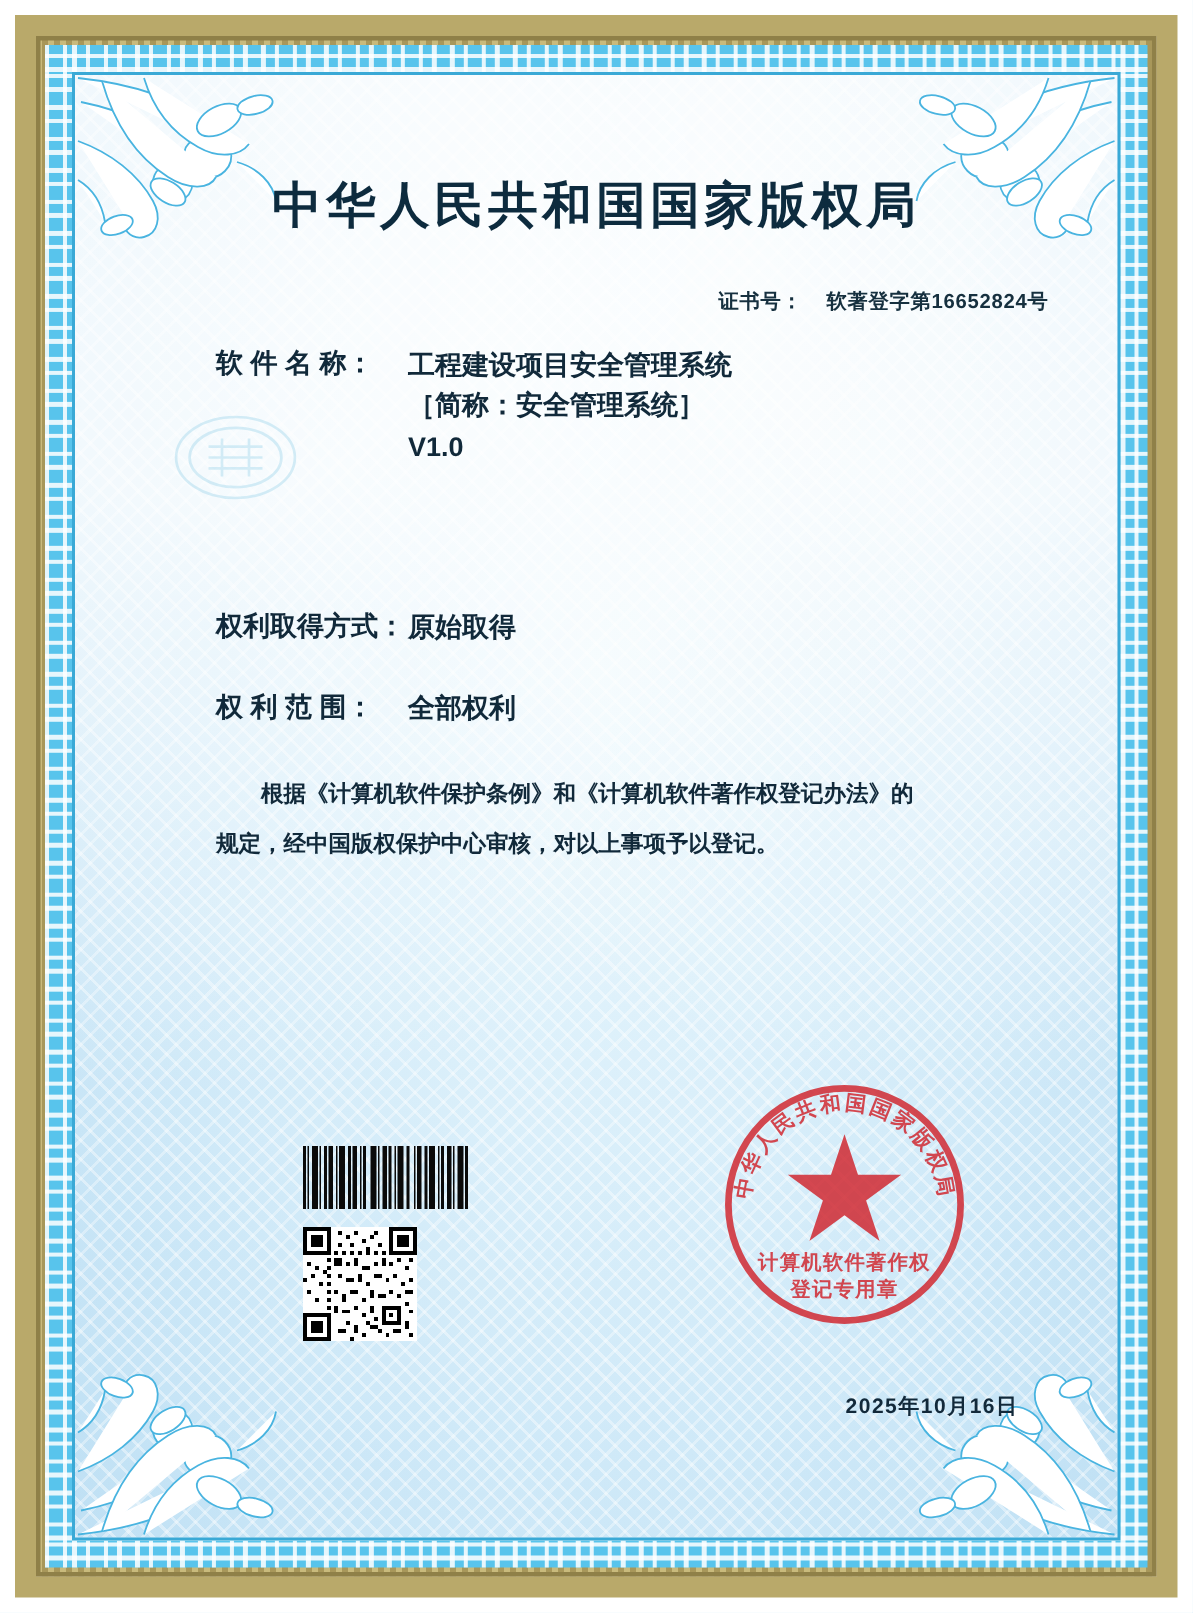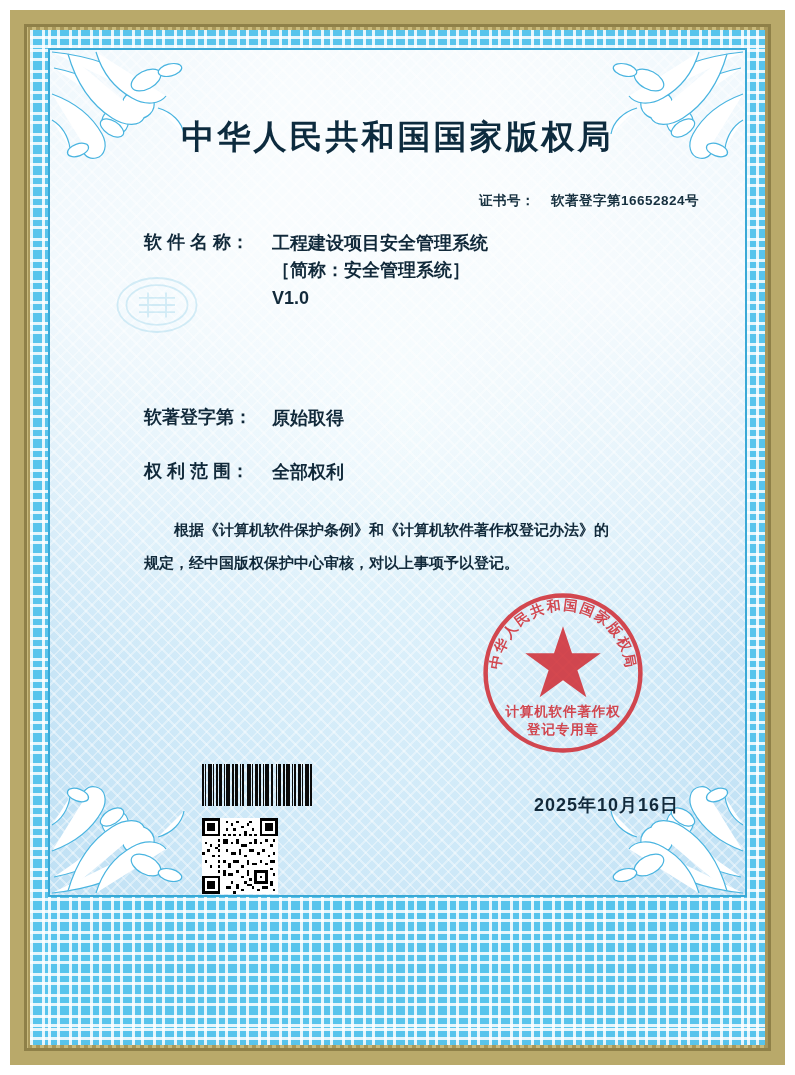--- a/index.html
+++ b/index.html
@@ -59,21 +59,21 @@
         rgba(255,255,255,0) 3px, rgba(255,255,255,0) 9px,
         rgba(255,255,255,.85) 9px, rgba(255,255,255,.85) 12px,
         rgba(255,255,255,0) 12px, rgba(255,255,255,0) 21px);
     background-clip: border-box;
   }
 
   
   .field {
     position: absolute;
     left: 48px; top: 48px;
-    width: 699px; height: 849px;
+    width: 699px; height: 979px;
     box-sizing: border-box;
     border: 2px solid #3aa9d6;
     background-color: #d9effa;
     background-image:
       radial-gradient(circle at 12% 9%, rgba(255,255,255,.75) 0 18%, rgba(255,255,255,0) 55%),
       radial-gradient(circle at 88% 9%, rgba(255,255,255,.75) 0 18%, rgba(255,255,255,0) 55%),
       repeating-linear-gradient(45deg,
         rgba(255,255,255,.40) 0 2px, rgba(255,255,255,0) 2px 9px),
       repeating-linear-gradient(-45deg,
         rgba(255,255,255,.35) 0 2px, rgba(255,255,255,0) 2px 9px),
@@ -202,21 +202,21 @@
     right: 92px; bottom: 132px;
     width: 180px; height: 180px;
     pointer-events: none;
   }
   .seal svg { width: 100%; height: 100%; }
 
   .date {
     position: absolute;
     right: 66px;
     bottom: 78px;
-    font-size: 18px;
+    font-size: 14px;
     font-weight: 700;
     color: #12293a;
     letter-spacing: 1px;
   }
 </style>
 </head>
 <body>
 
 <div class="certificate">
 
@@ -326,21 +326,21 @@
             <span class="sub">［简称：安全管理系统］</span>
             <span class="sub">V1.0</span>
           </div>
         </div>
       </div>
 
       <div class="gap"></div>
 
       <div class="rows2">
         <div class="row">
-          <div class="k">软著登字第：</div>
+          <div class="k">权利取得方式：</div>
           <div class="v">原始取得</div>
         </div>
         <div class="row">
           <div class="k">权 利 范 围：</div>
           <div class="v">全部权利</div>
         </div>
       </div>
 
       <div class="statement">
         <span class="indent">根据《计算机软件保护条例》和《计算机软件著作权登记办法》的</span>

